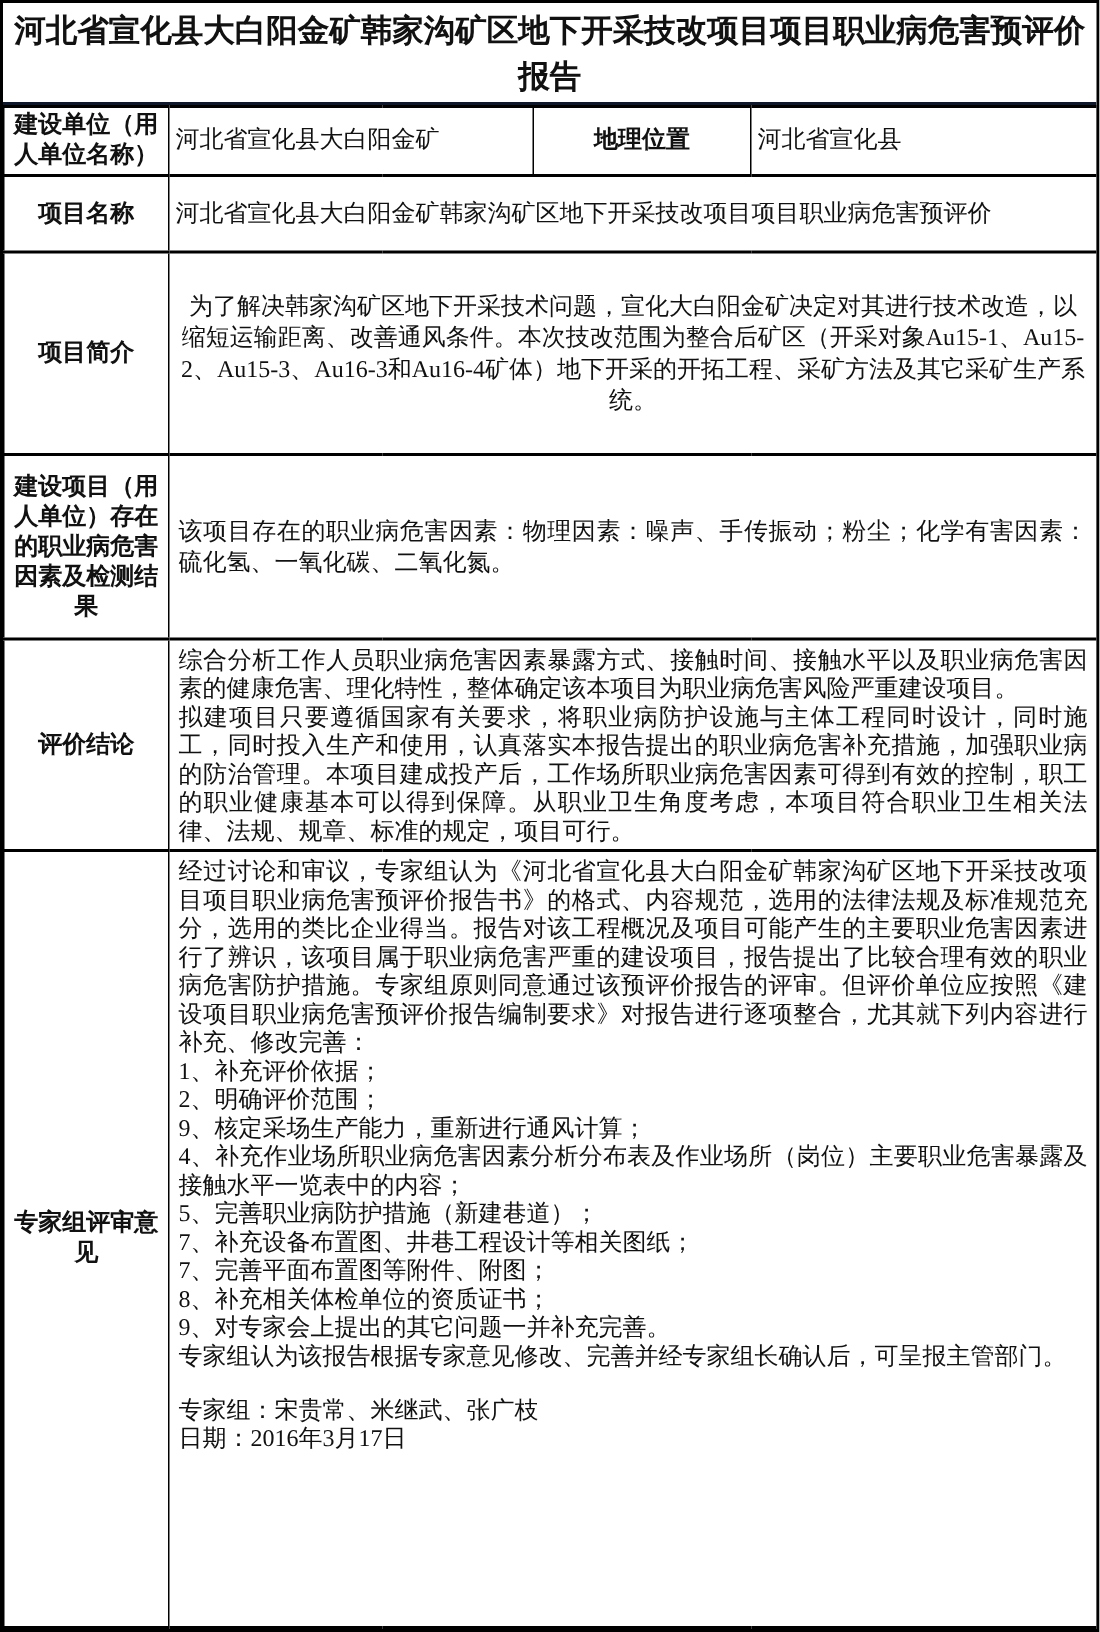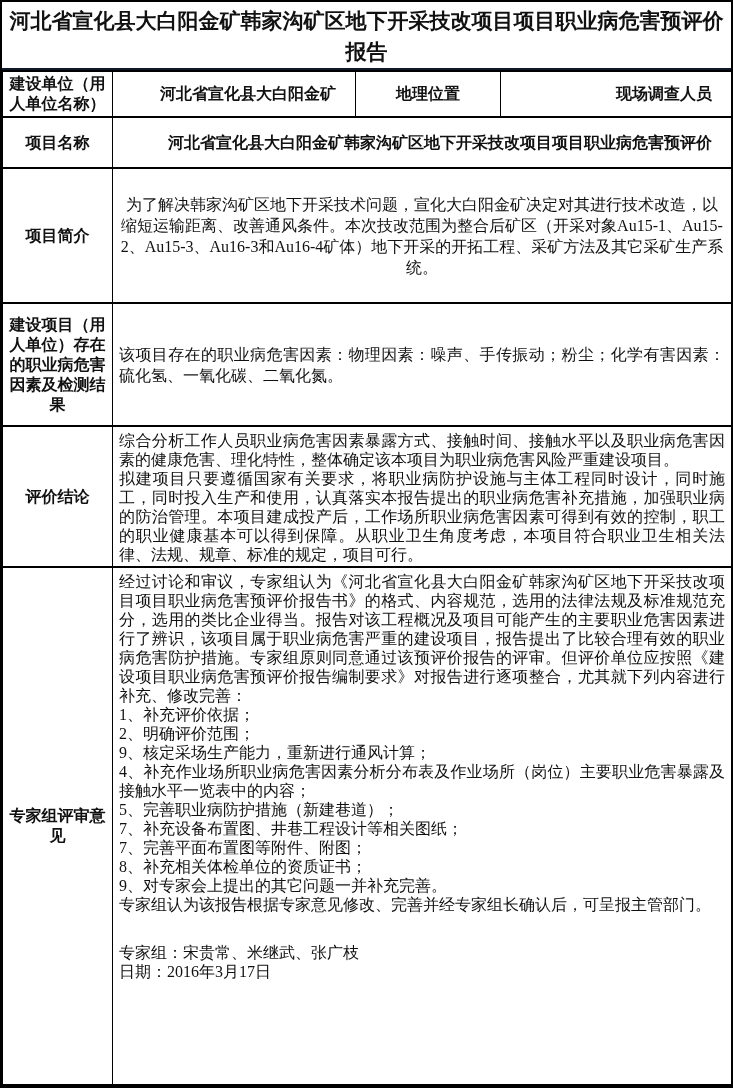--- a/index.html
+++ b/index.html
@@ -23,25 +23,25 @@
     border: 2px solid #000;
     border-left-width: 1px; border-right-width: 1px;
     font-size: 16px; vertical-align: middle;
     overflow: hidden;
   }
   td.lbl {
     font-weight: bold; text-align: center; padding: 2px 2px;
     line-height: 20px;
     font-family: "Liberation Sans", "DejaVu Sans", sans-serif;
   }
-  td.val-c { text-align: right; padding: 2px 19px; line-height: 20px; font-weight: bold; }
+  td.val-c { text-align: left; padding: 2px 4px; line-height: 20px; }
   td.val-l { text-align: justify; padding: 14px 6px; line-height: 21px; }
   td.val-top { vertical-align: top; text-align: justify; padding: 4px 6px 2px 6px; line-height: 19px; }
   .line { text-align: justify; }
-  .gap-above { margin-top: 29px; }
+  .gap-above { margin-top: 17px; }
   tr.r1 td { height: 46px; }
   tr.r2 td { height: 51px; }
   tr.r3 td { height: 135px; text-align: center; }
   tr.r4 td { height: 55px; }
   tr.r5 td { height: 49px; }
   tr.r6 td { height: 123px; }
   tr.r7 td { height: 140px; }
 </style>
 </head>
 <body>
@@ -58,21 +58,21 @@
       <col style="width:70px">
         <col style="width:75px">
         <col style="width:231px">
     </colgroup>
 
     <tbody>
         <tr class="r1">
       <td class="lbl">建设单位（用人单位名称）</td>
       <td class="val-c" colspan="2">河北省宣化县大白阳金矿</td>
       <td class="lbl" colspan="2">地理位置</td>
-      <td class="val-c">现场调查人员</td>
+      <td class="val-c">河北省宣化县</td>
     </tr>
 
     <tr class="r2">
       <td class="lbl">项目名称</td>
       <td class="val-c" colspan="5">河北省宣化县大白阳金矿韩家沟矿区地下开采技改项目项目职业病危害预评价</td>
     </tr>
 
     <tr class="r3">
       <td class="lbl">项目简介</td>
       <td class="val-l" colspan="5">为了解决韩家沟矿区地下开采技术问题，宣化大白阳金矿决定对其进行技术改造，以缩短运输距离、改善通风条件。本次技改范围为整合后矿区（开采对象Au15-1、Au15-2、Au15-3、Au16-3和Au16-4矿体）地下开采的开拓工程、采矿方法及其它采矿生产系统。</td>

